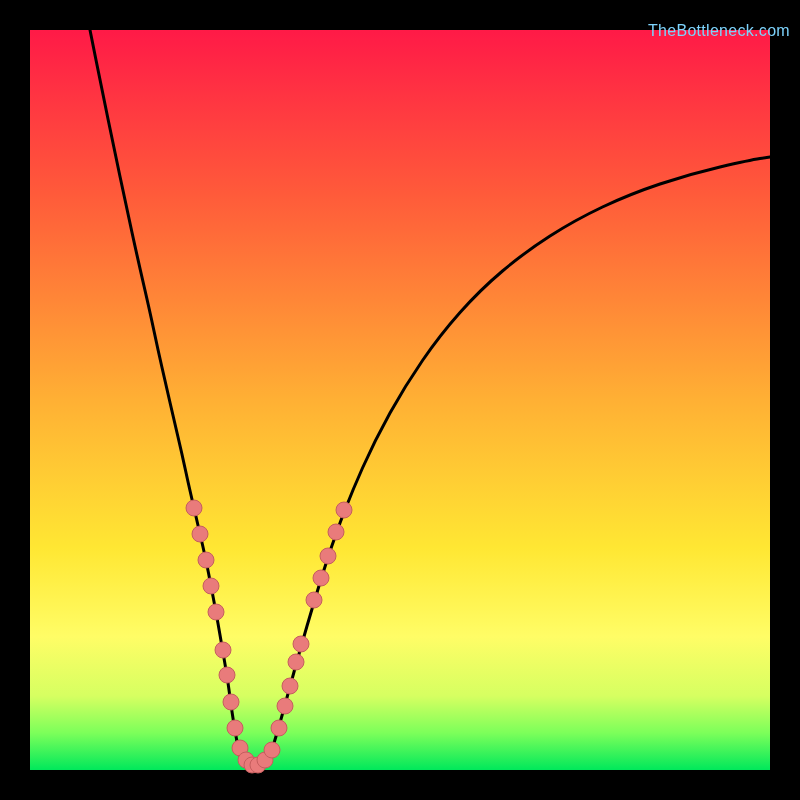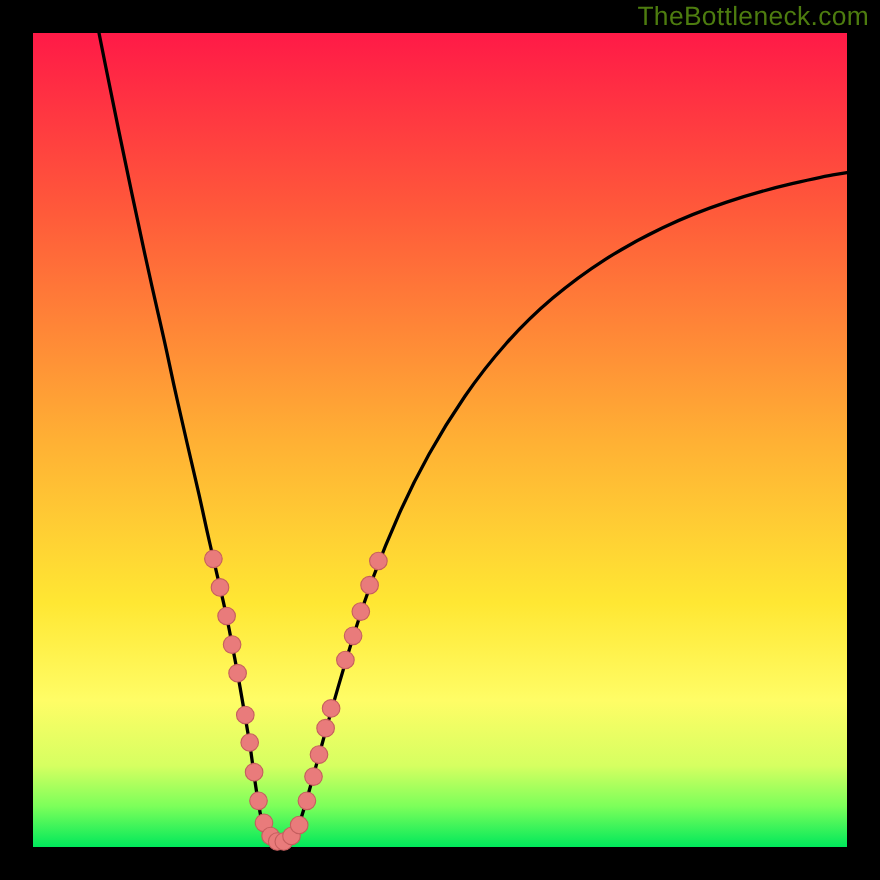--- a/index.html
+++ b/index.html
@@ -22,24 +22,24 @@
       #ff5a3a 22%,
       #ffb034 50%,
       #ffe733 70%,
       #fffd66 82%,
       #d6ff61 90%,
       #7cff5a 95%,
       #00e85b 100%);
   }
   .watermark {
     position: absolute;
-    top: 2px;
+    top: 22px;
     right: 10px;
-    color: #4d7c0f;
-    font-size: 24px;
+    color: #7dd3fc;
+    font-size: 16px;
     letter-spacing: 0.3px;
     user-select: none;
   }
   svg.curve {
     position: absolute;
     left: 0;
     top: 0;
     width: 740px;
     height: 740px;
     overflow: visible;

